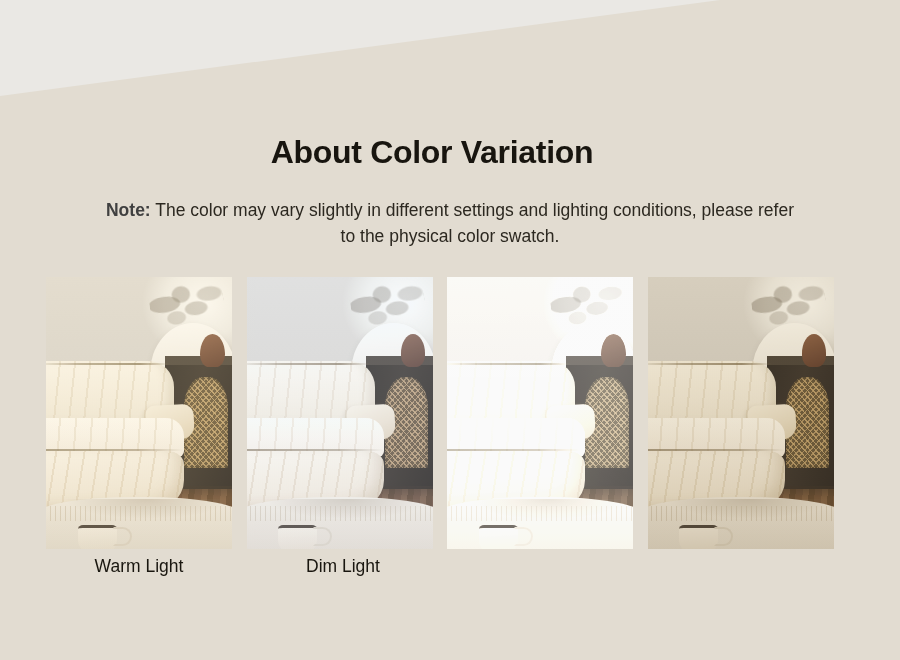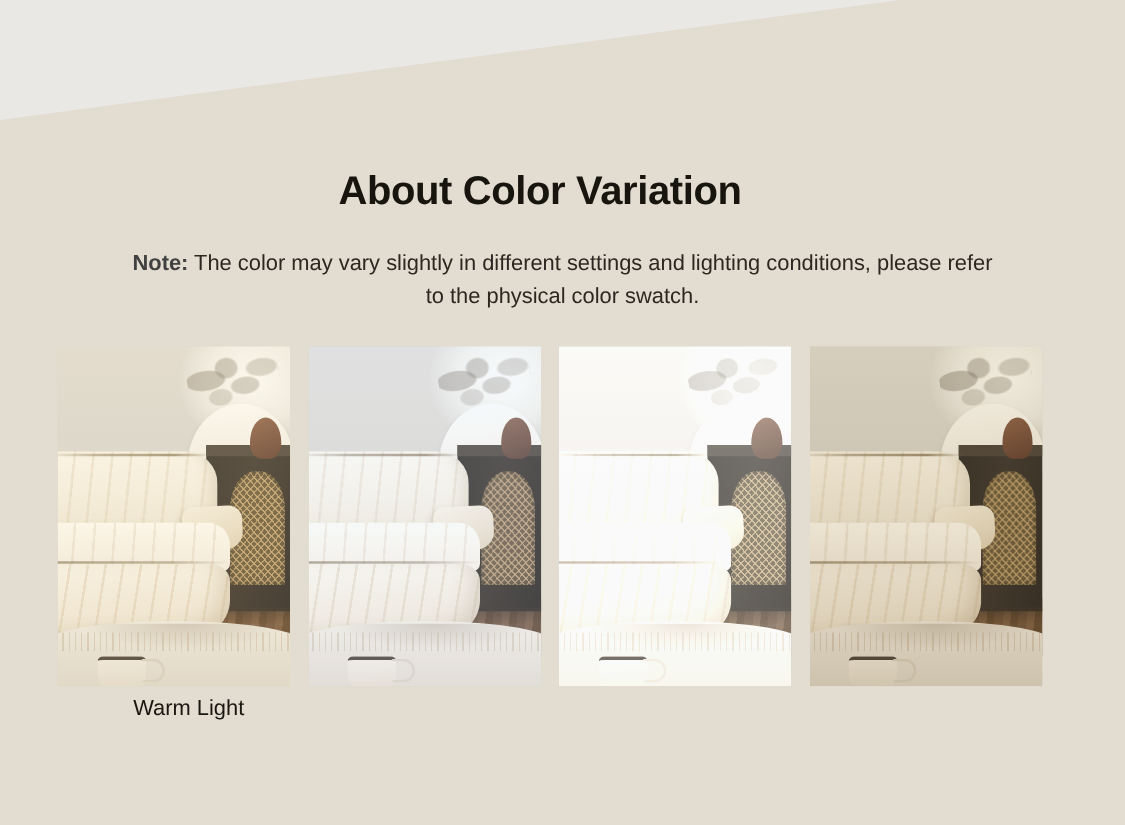--- a/index.html
+++ b/index.html
@@ -317,21 +317,21 @@
 
   .swatch[data-variant="bright"] .scene { filter: brightness(1.16) saturate(0.72) contrast(0.95); }
   .swatch[data-variant="bright"] .grade { background: linear-gradient(180deg, rgba(255,255,255,0.30), rgba(255,255,255,0.16)); }
 
   .swatch[data-variant="dim"] .scene { filter: brightness(0.955) saturate(1.16) contrast(1.02) sepia(0.10); }
   .swatch[data-variant="dim"] .grade { background: linear-gradient(180deg, rgba(170,146,104,0.13), rgba(120,100,70,0.16)); }
 
   
   .caption-row {
     position: absolute;
-    left: 58px;
+    left: 46px;
     top: 553px;
     width: 809px;
     display: flex;
     gap: 18px;
     z-index: 3;
   }
   .caption {
     width: 186px;
     flex: 0 0 auto;
     text-align: center;
@@ -478,15 +478,16 @@
         <div class="mug"></div>
         <div class="mug-handle"></div>
       </div>
       <div class="grade"></div>
     </div>
 
   </div>
 
   <div class="caption-row">
     <div class="caption">Warm Light</div>
+    <div class="caption">Dim Light</div>
   </div>
 
 </div>
 
 </body></html>

